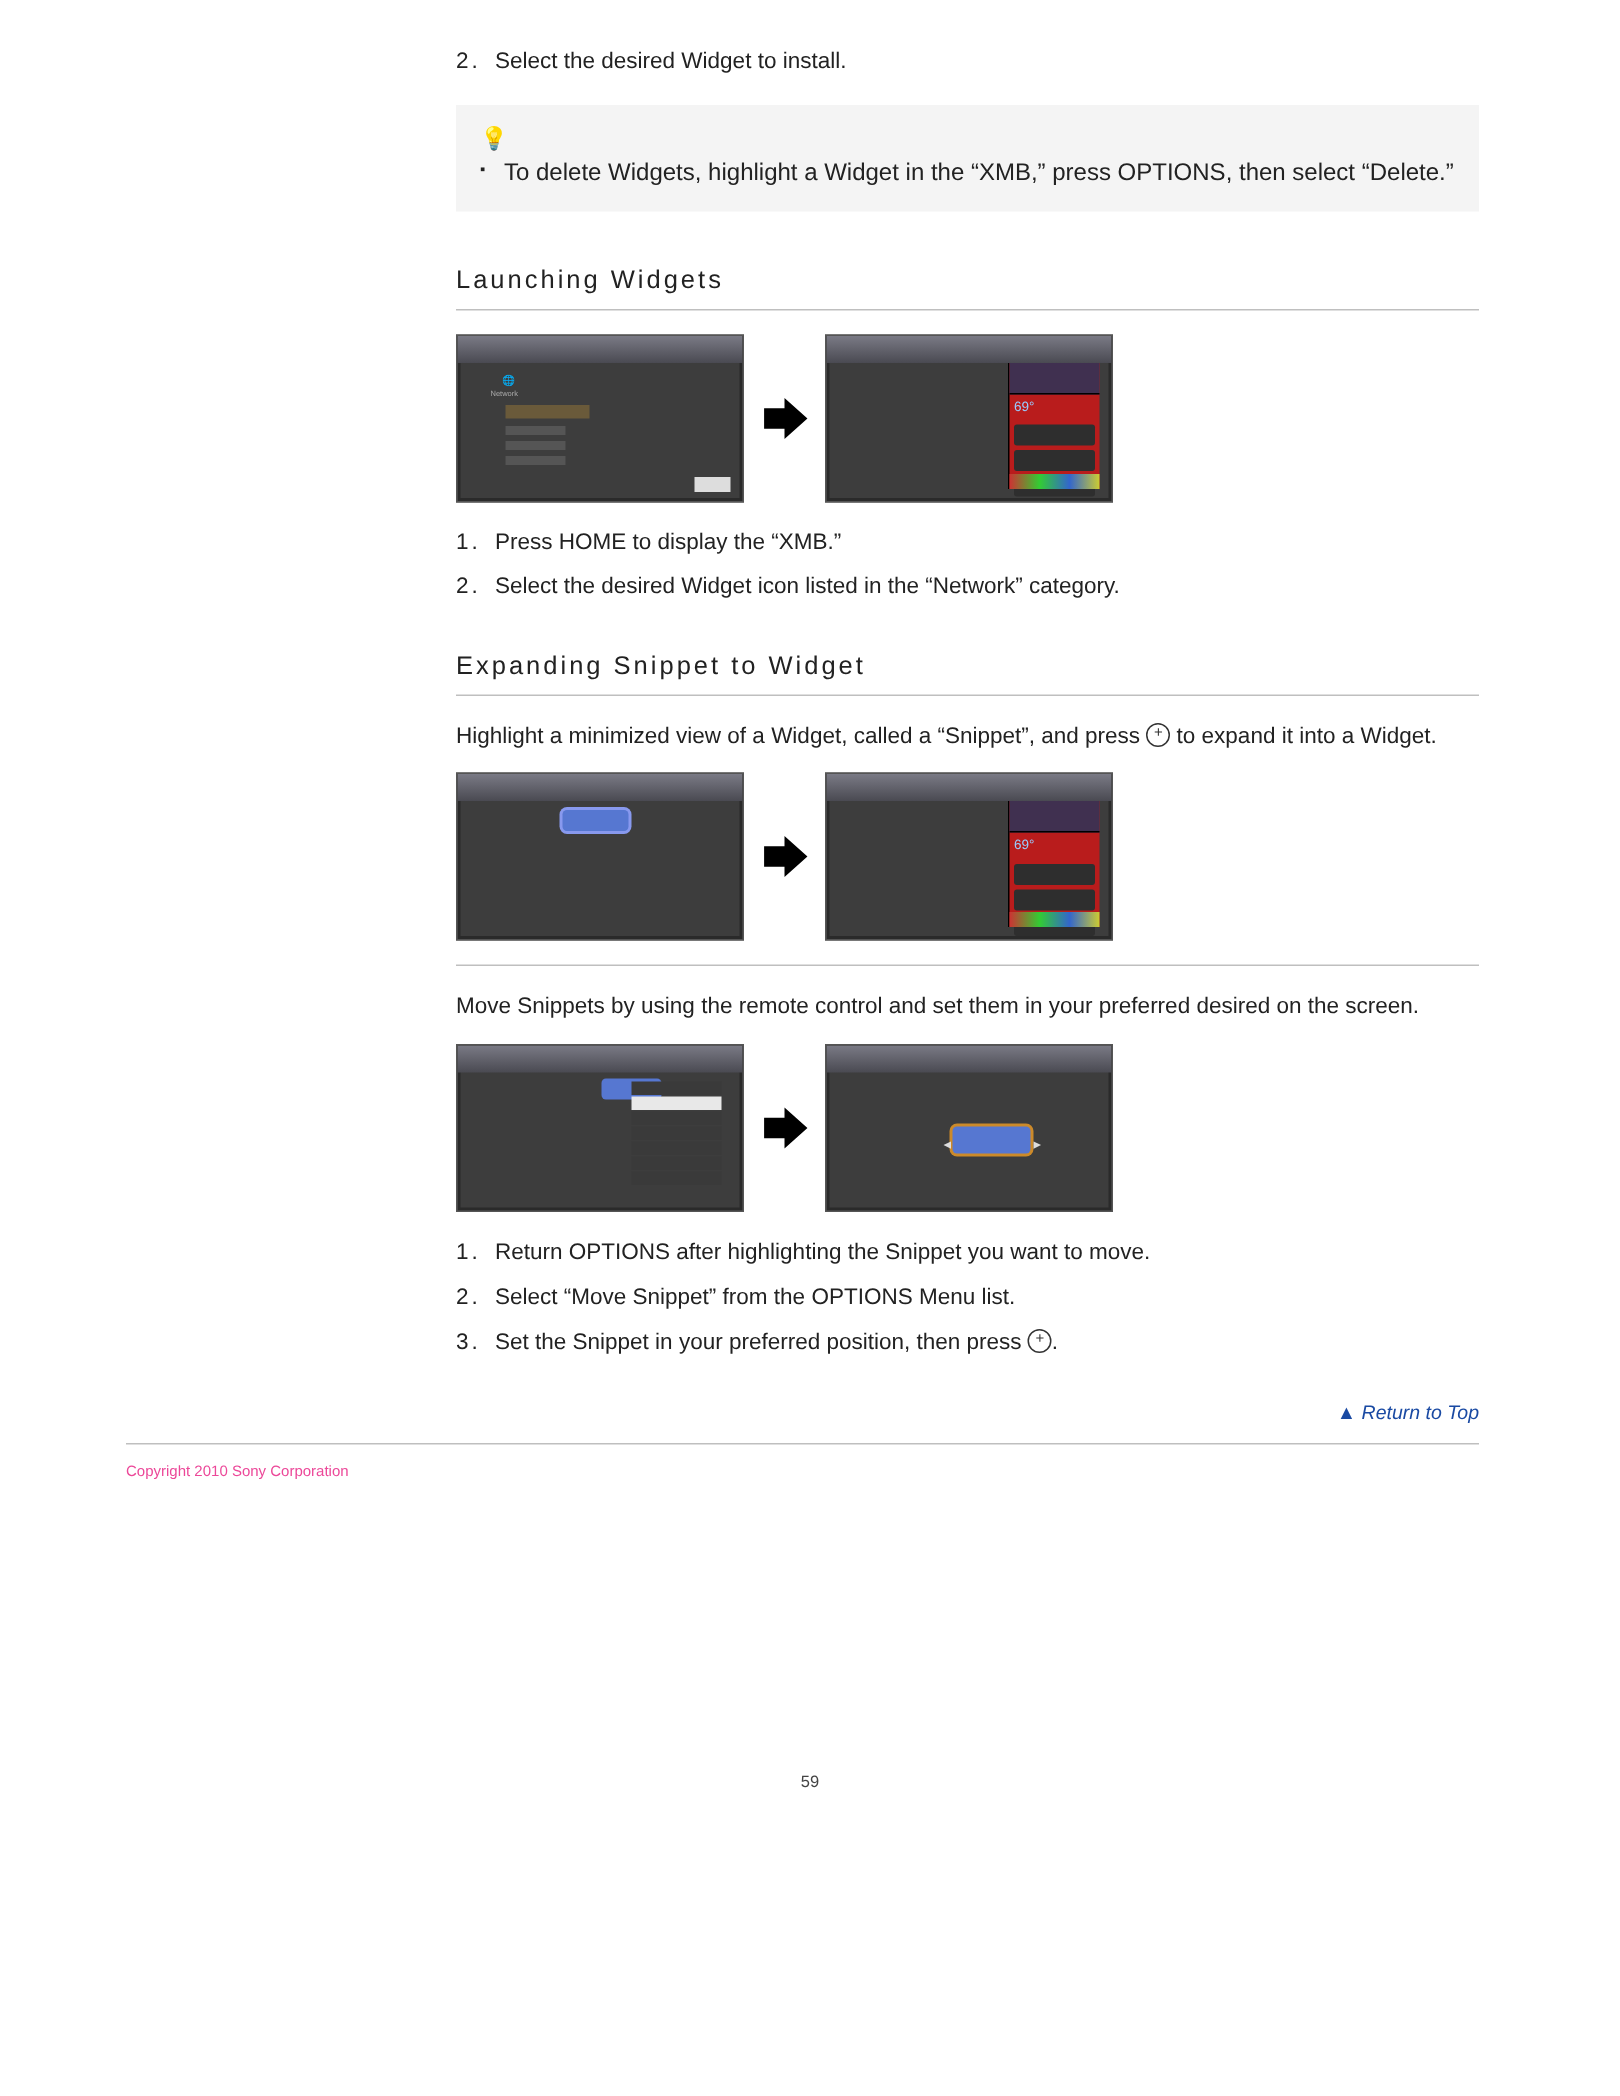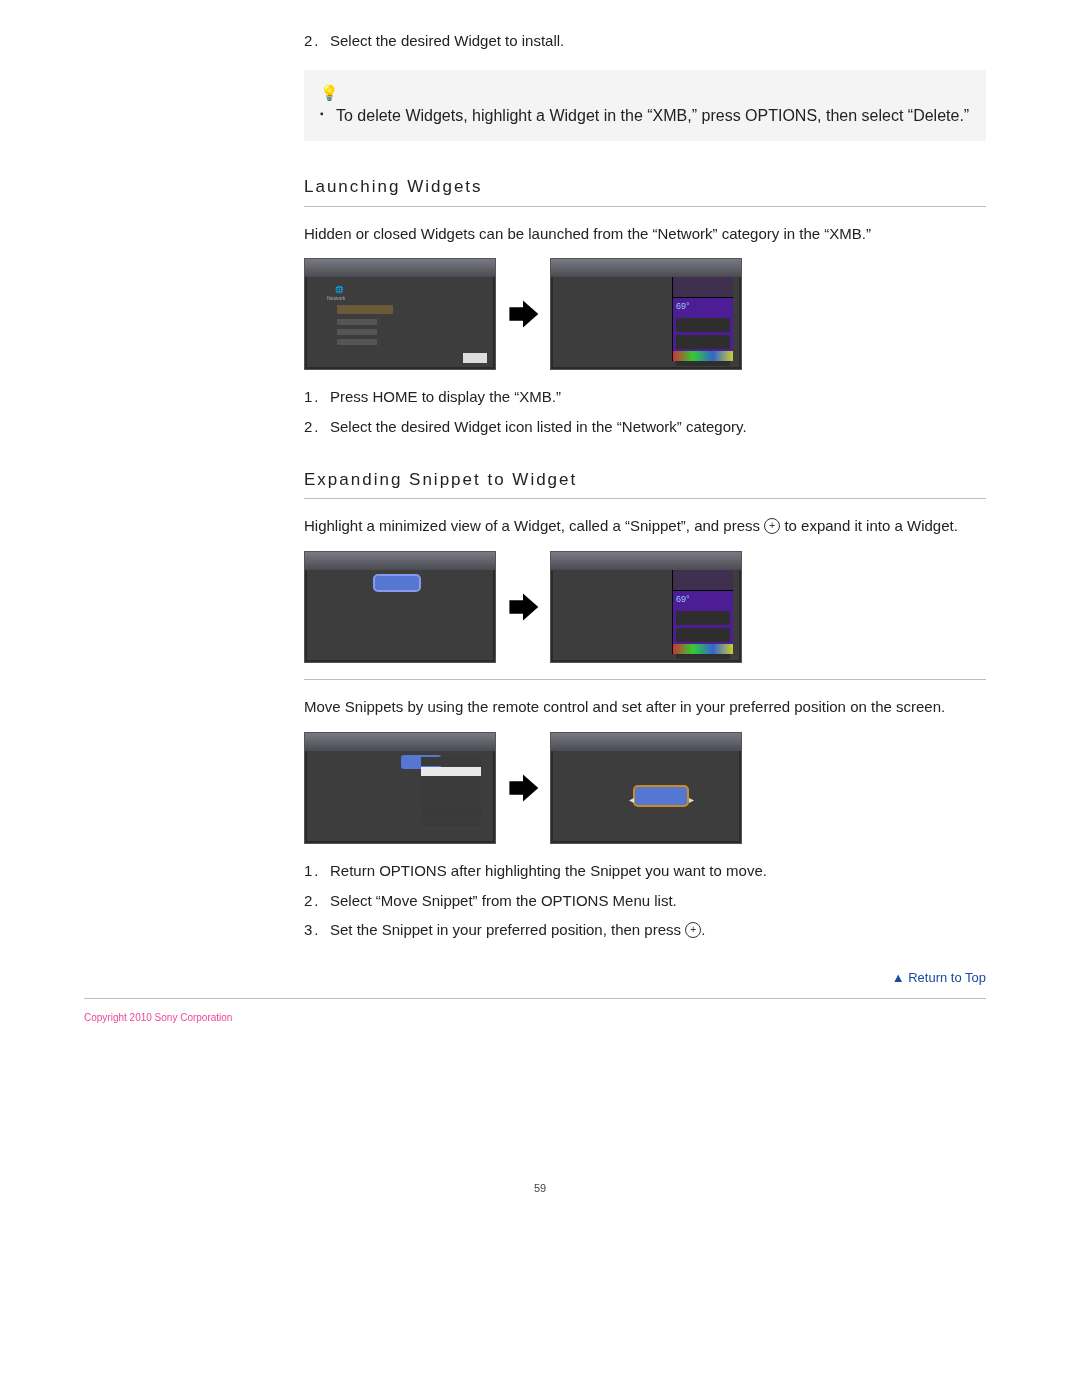--- a/index.html
+++ b/index.html
@@ -128,21 +128,21 @@
     width: 34px; height: 34px;
     display: flex; align-items: center; justify-content: center;
   }
   .arrow-right svg { width: 100%; height: 100%; }
 
   
   .weather-col {
     position: absolute;
     right: 8px; top: 18px; bottom: 8px;
     width: 60px;
-    background: #4c1d95;
+    background: #b91c1c;
     border-left: 1px solid #000;
   }
   .weather-col .header {
     height: 20px;
     background: #403050;
     border-bottom: 1px solid #000;
   }
   .weather-col .row {
     height: 14px;
     margin: 3px 3px 0 3px;
@@ -172,20 +172,21 @@
     font-size: 10px;
     line-height: 10px;
     color: #333;
   }
 
   
   .return-row {
     text-align: right;
     margin-top: 28px;
     font-size: 13px;
+    font-style: italic;
   }
   .return-link {
     color: #1a4aa3;
     text-decoration: none;
   }
 
   
   hr.footer-rule {
     border: none;
     border-top: 1px solid #bfbfbf;
@@ -219,21 +220,20 @@
 
     <div class="tip-box">
       <span class="tip-icon">💡</span>
       <ul class="tip-list">
         <li>To delete Widgets, highlight a Widget in the “XMB,” press OPTIONS, then select “Delete.”</li>
       </ul>
     </div>
 
     <h3 class="section-title">Launching Widgets</h3>
     <hr class="section-rule">
-    <p class="body">Hidden or closed Widgets can be launched from the “Network” category in the “XMB.”</p>
 
     <div class="figure">
       <div class="shot">
         <div class="top-gloss"></div>
 
         <div style="position:absolute; left:30px; top:26px; color:#ddd; font-size:7px;">🌐</div>
         <div style="position:absolute; left:22px; top:36px; color:#aaa; font-size:5px;">Network</div>
         <div style="position:absolute; left:32px; top:46px; width:56px; height:9px; background:#6a5a3a;"></div>
         <div style="position:absolute; left:32px; top:60px; width:40px; height:6px; background:#555;"></div>
         <div style="position:absolute; left:32px; top:70px; width:40px; height:6px; background:#555;"></div>
@@ -288,21 +288,21 @@
           <div class="row"></div>
             <div class="row"></div>
             <div class="row"></div>
             <div class="row"></div>
           <div class="footer"></div>
         </div>
       </div>
     </div>
 
     <hr class="section-rule">
-    <p class="body">Move Snippets by using the remote control and set after in your preferred position on the screen.</p>
+    <p class="body">Move Snippets by using the remote control and set them in your preferred desired on the screen.</p>
 
     <div class="figure">
       <div class="shot">
         <div class="top-gloss"></div>
         <div class="mini" style="left:96px; top:22px; width:40px; height:14px;"></div>
 
         <div style="position:absolute; right:14px; top:24px; width:60px;">
           <div style="height:9px;background:#3a3a3a;margin-bottom:1px;"></div>
           <div style="height:9px;background:#e8e8e8;margin-bottom:1px;"></div>
           <div style="height:9px;background:#3a3a3a;margin-bottom:1px;"></div>

